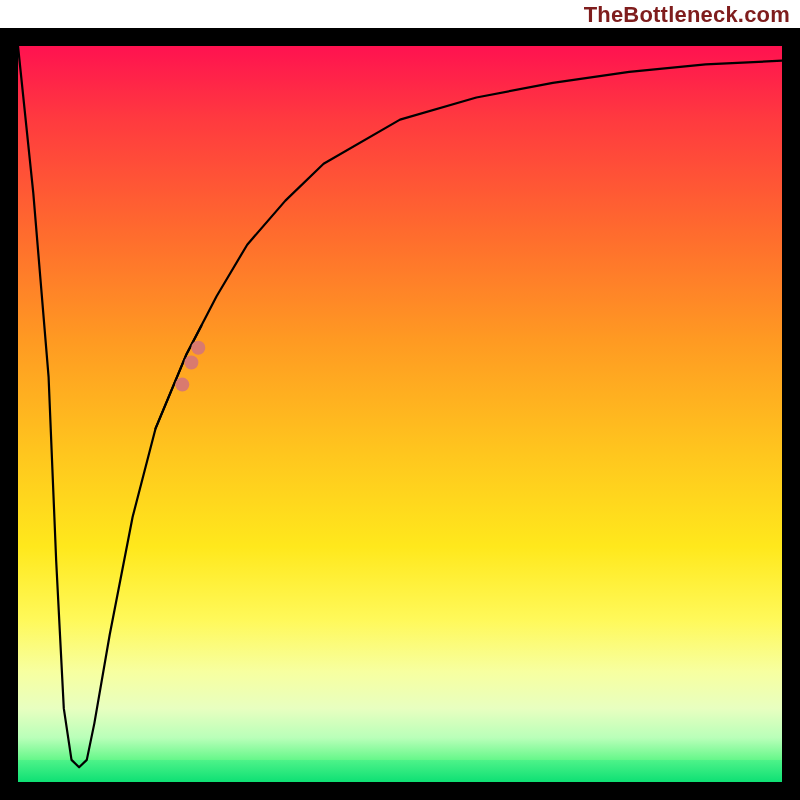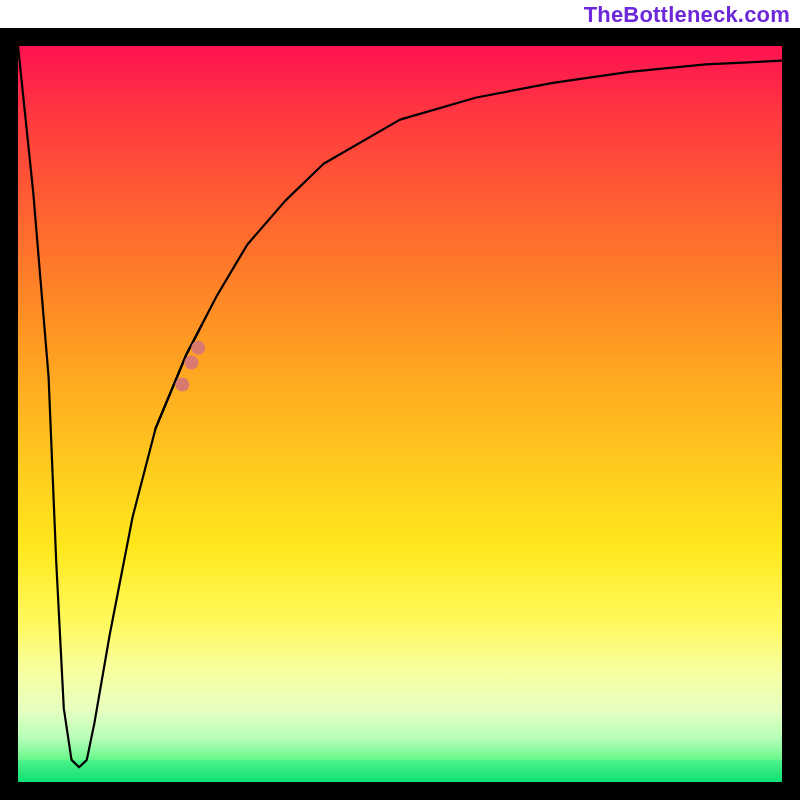--- a/index.html
+++ b/index.html
@@ -15,21 +15,21 @@
     position: relative;
     width: 800px;
     height: 800px;
   }
   .watermark {
     position: absolute;
     top: 2px;
     right: 10px;
     font-size: 22px;
     font-weight: 600;
-    color: #6d28d9;
+    color: #7f1d1d;
     letter-spacing: 0.2px;
     z-index: 50;
   }
   .frame {
     position: absolute;
     left: 0;
     top: 28px;
     width: 800px;
     height: 772px;
     background: #000000;

